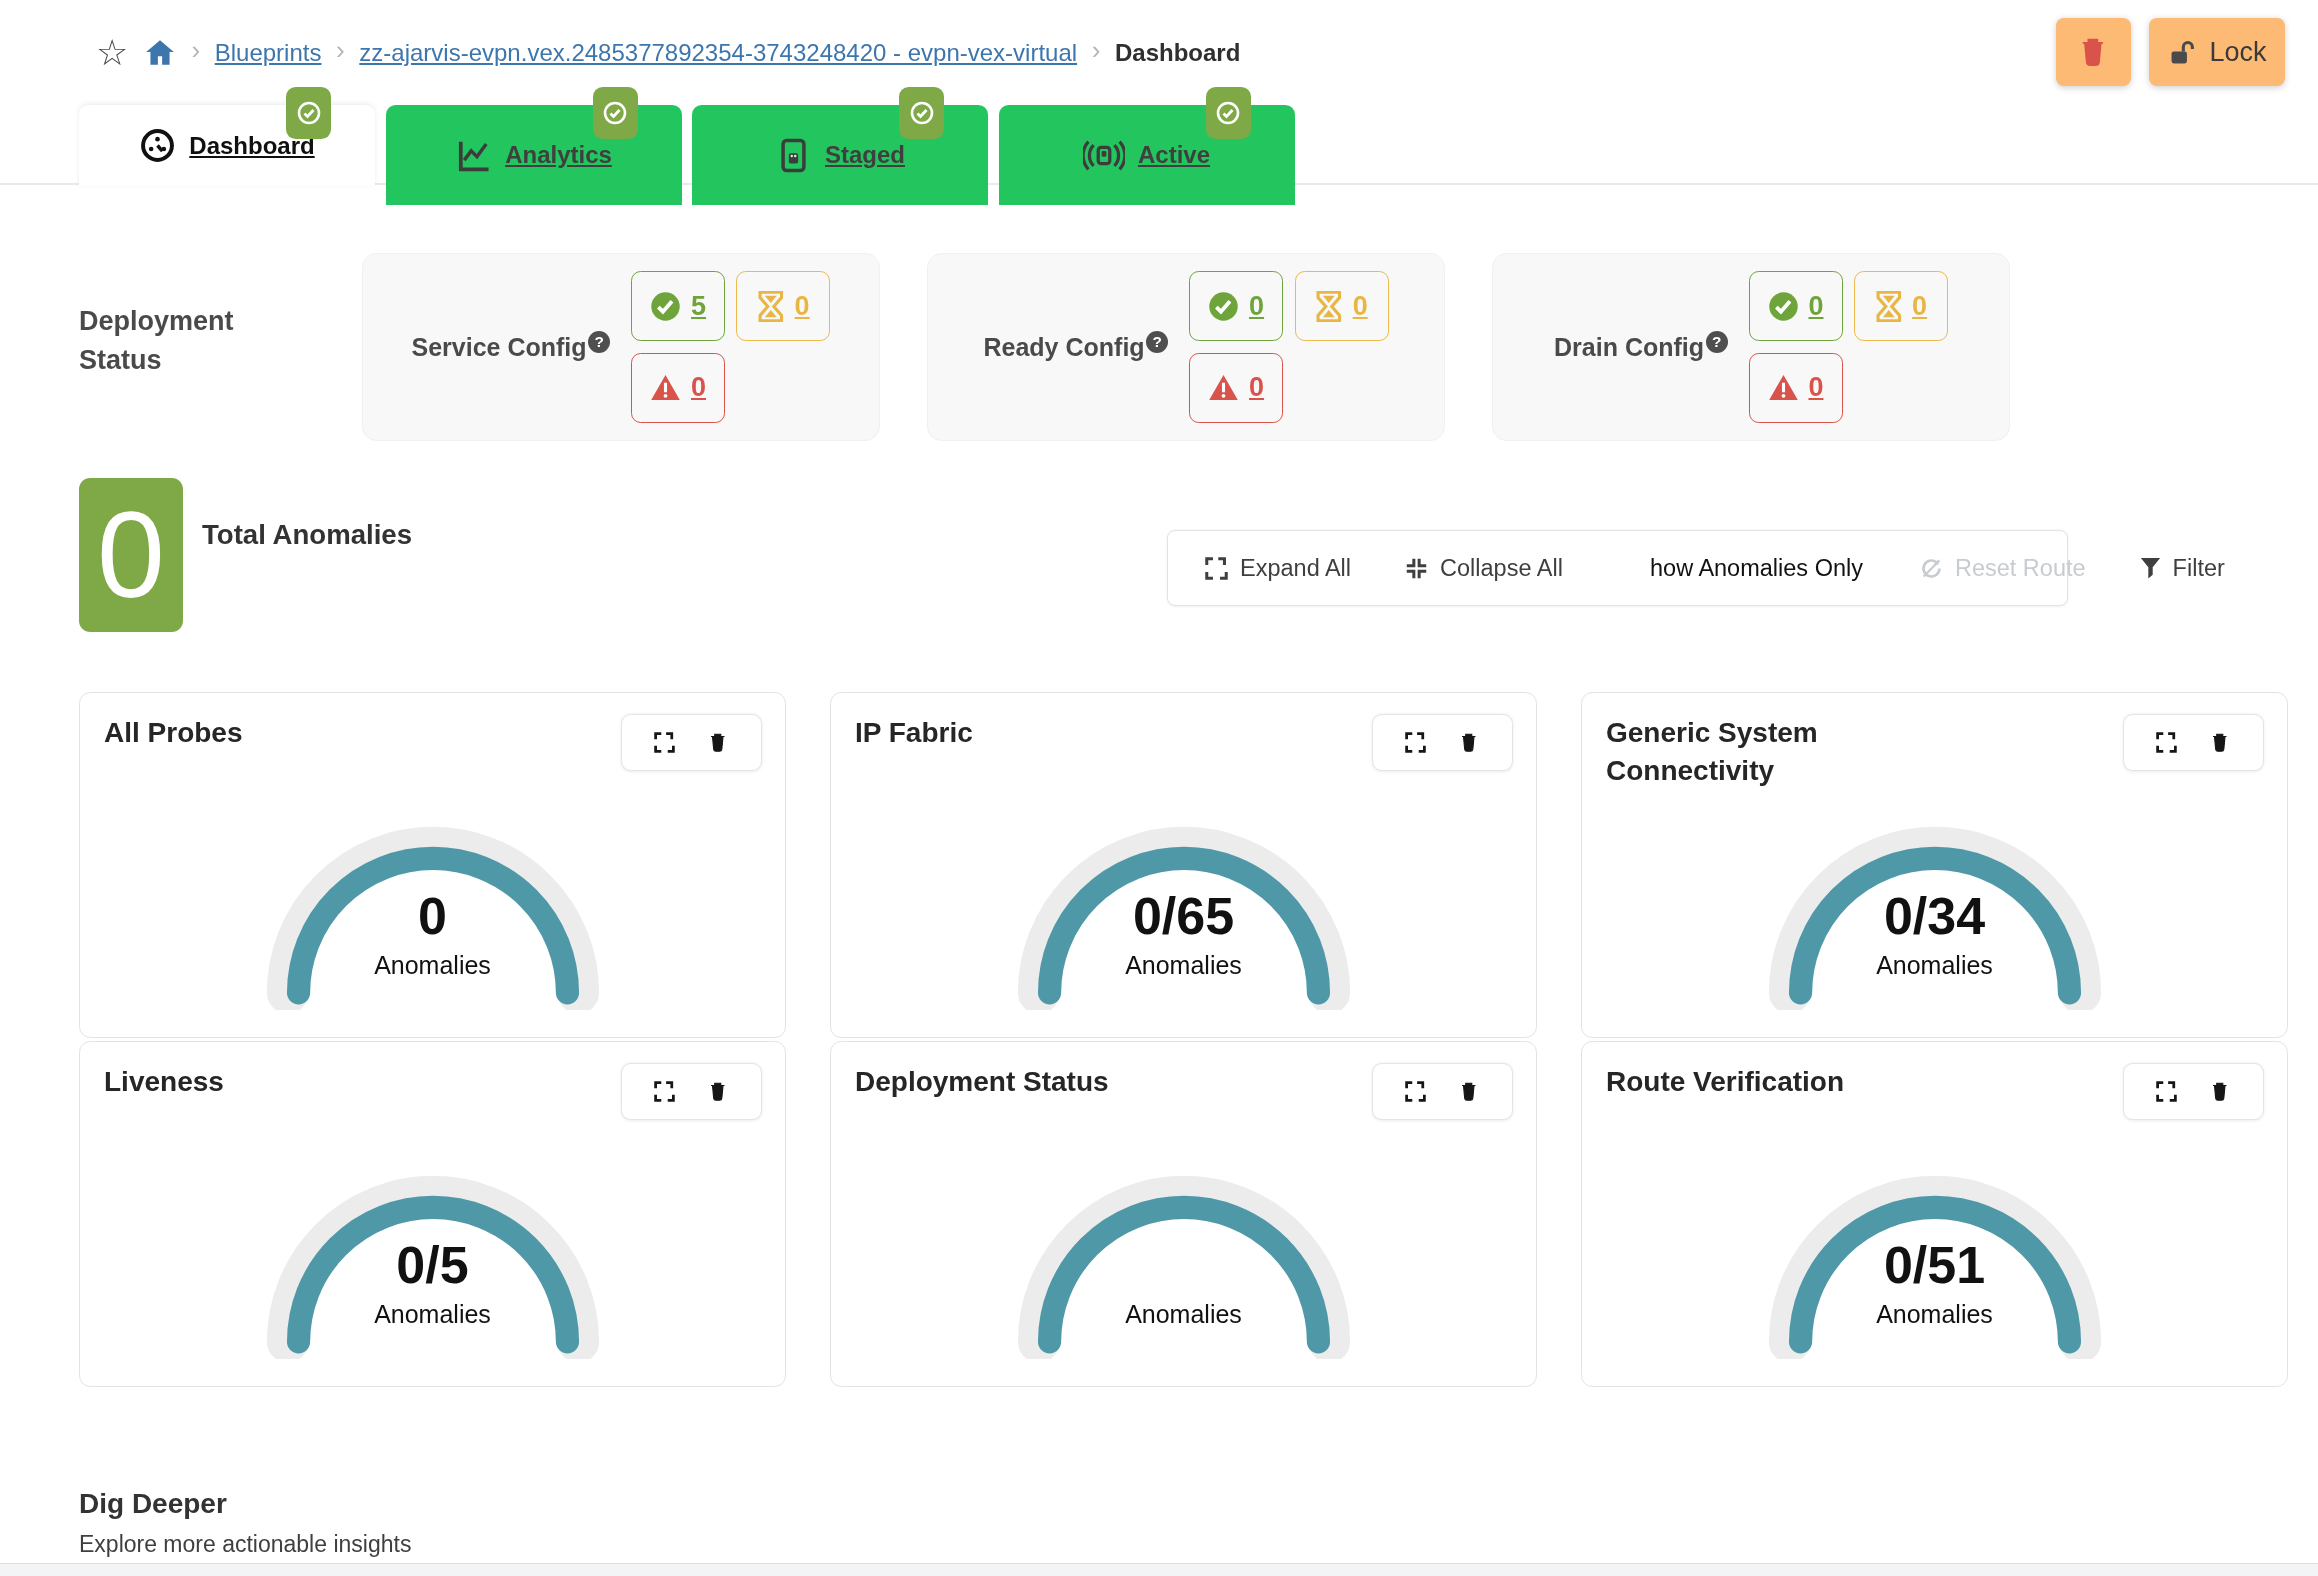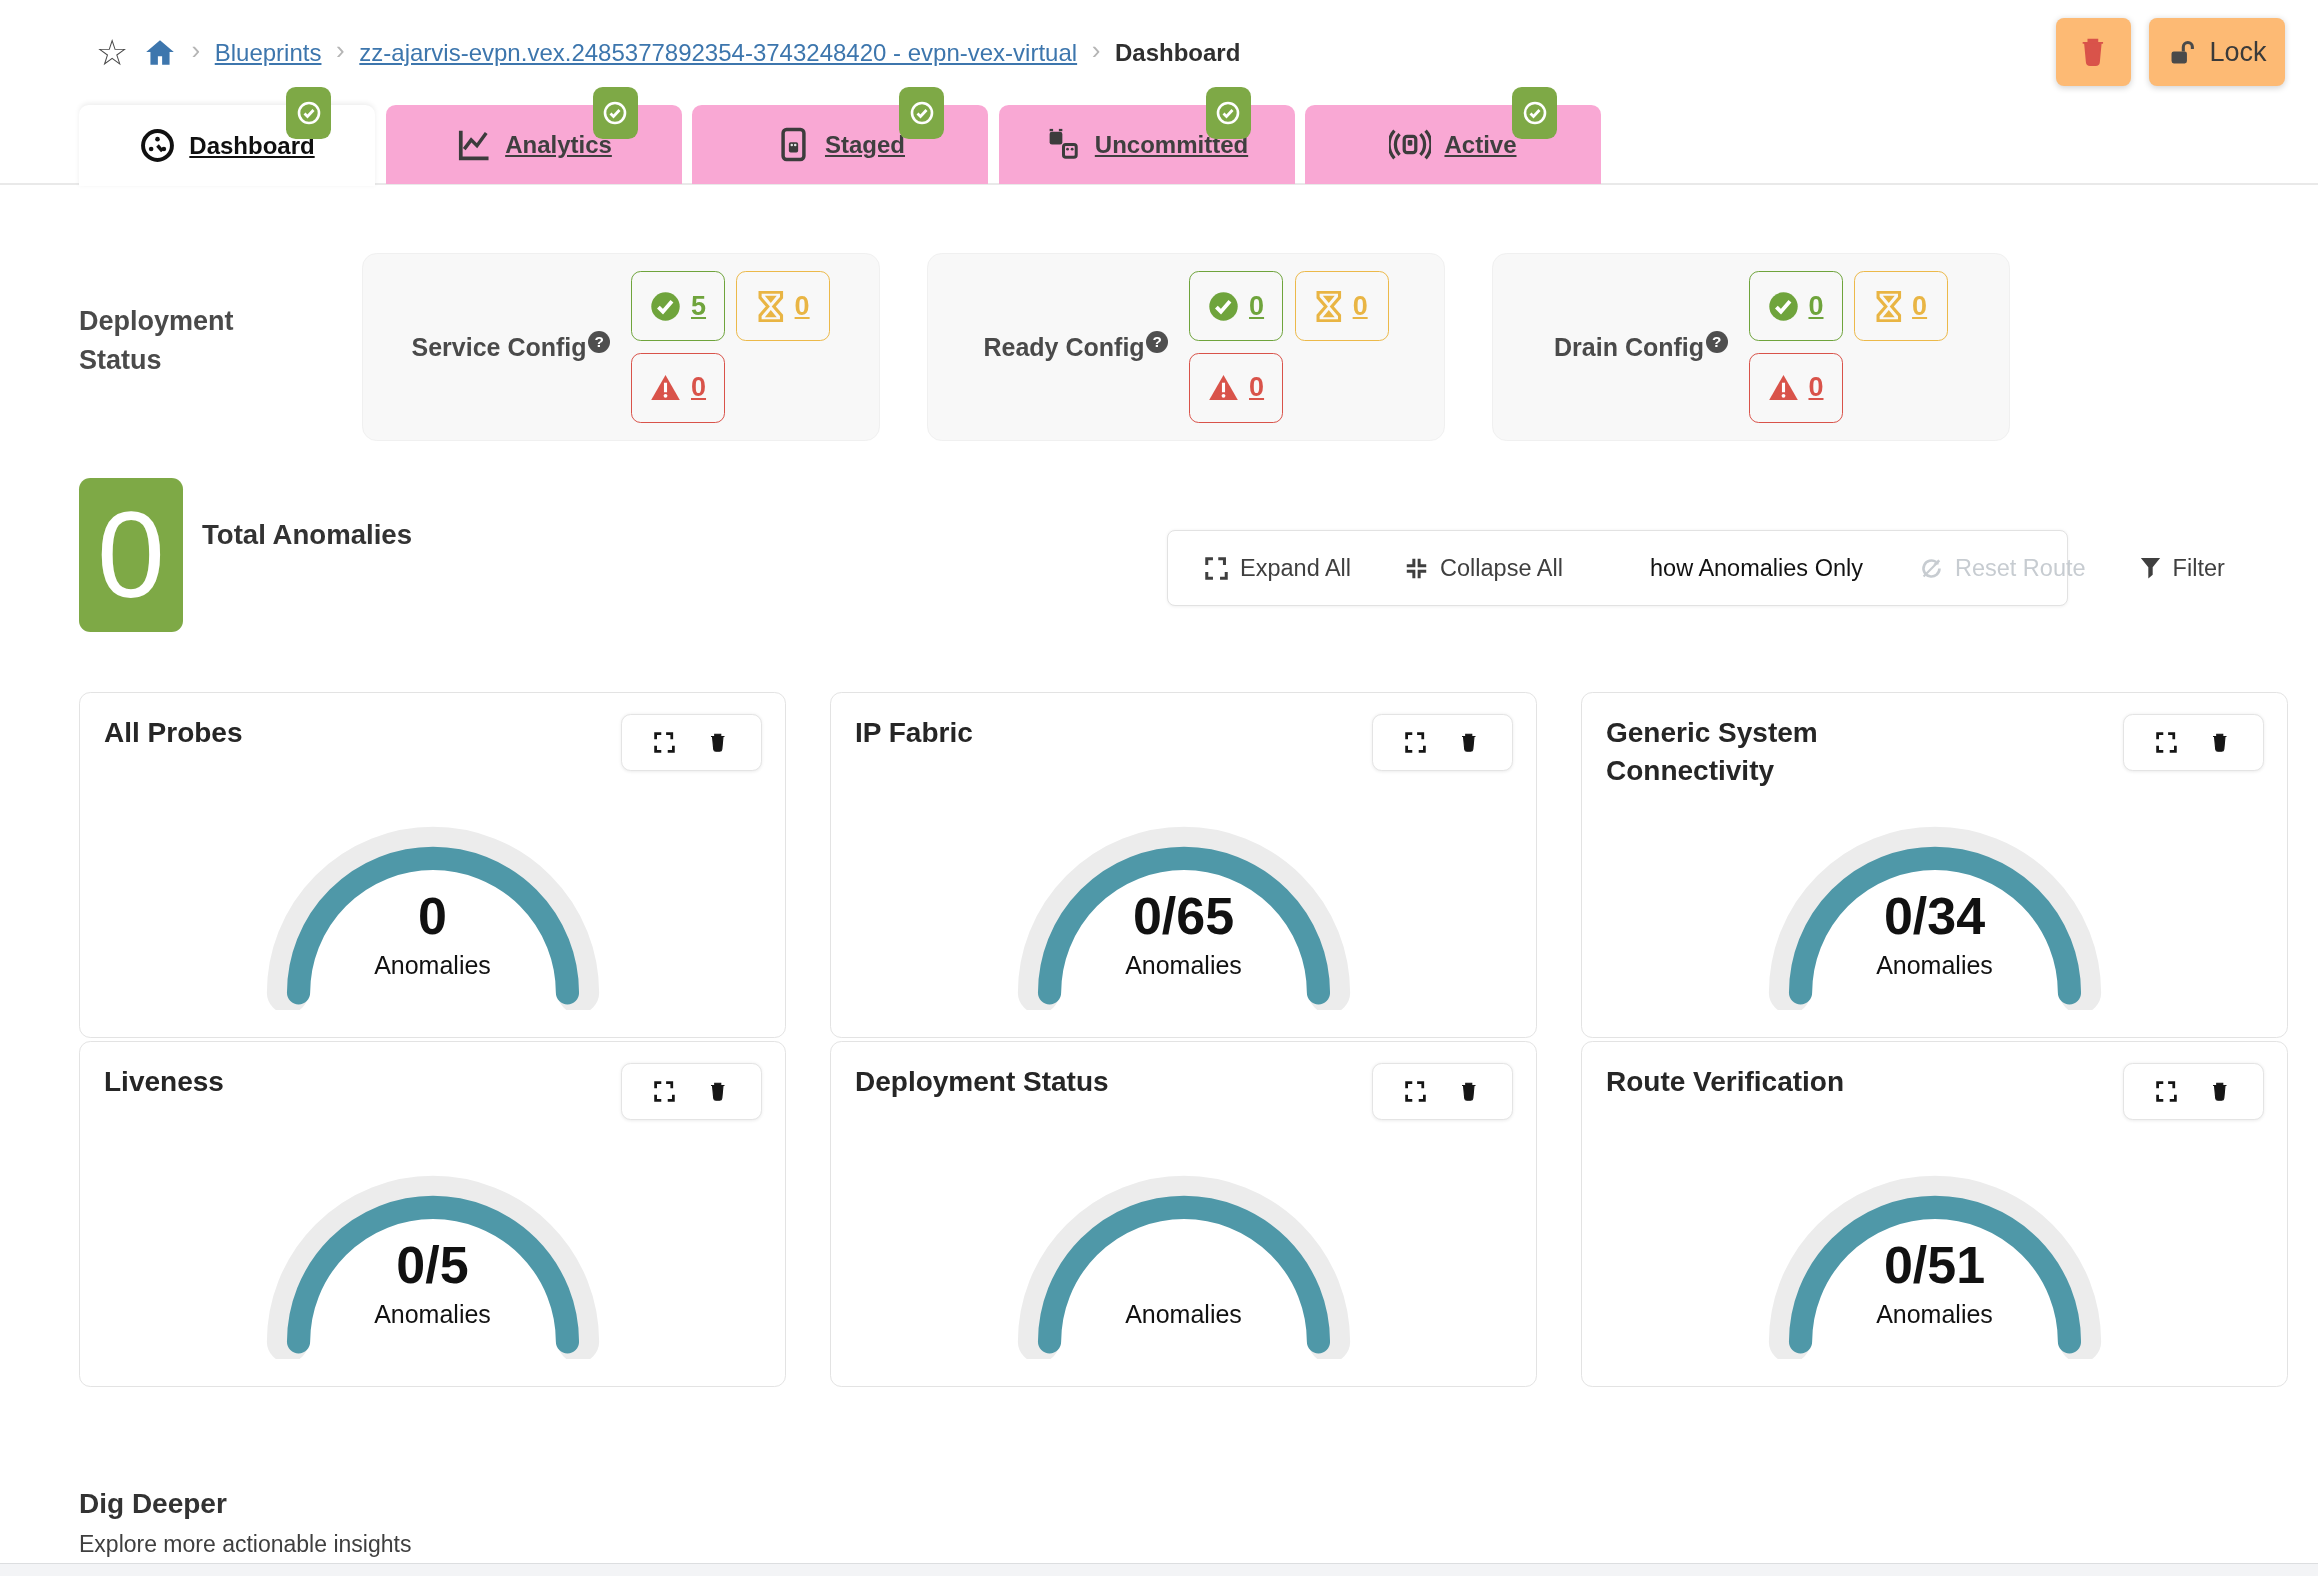--- a/index.html
+++ b/index.html
@@ -15,21 +15,21 @@
   .star{font-size:36px;color:#4a4a4a;line-height:1;}
   .top-actions{position:absolute;right:34px;top:18px;display:flex;gap:18px;}
   .icon-btn{background:#fdba74;border-radius:8px;box-shadow:0 1.6px 6.5px rgba(0,0,0,.18);
             display:flex;align-items:center;justify-content:center;cursor:pointer;}
   .btn-trash{width:75px;height:68px;}
   .btn-lock{width:136px;height:68px;gap:13px;font-size:27px;color:#3a3a3a;}
 
   
   .header-line{position:absolute;left:0;top:183px;width:100%;height:1.6px;background:#e9e9e9;}
   .tabs{position:absolute;left:79px;top:105px;display:flex;gap:10.5px;}
-  .tab{position:relative;width:296px;height:79px;background:#f9a8d4;border-radius:9.7px 9.7px 0 0;
+  .tab{position:relative;width:296px;height:100px;background:#22c55e;border-radius:9.7px 9.7px 0 0;
        display:flex;align-items:center;justify-content:center;gap:13px;cursor:pointer;z-index:1;}
   .tab.active{background:#fff;height:81px;z-index:3;box-shadow:0 -1.6px 4.9px rgba(0,0,0,.07);}
   .tab-label{font-size:24px;font-weight:600;color:#3f3f3f;text-decoration:underline;}
   .tab.active .tab-label{color:#101010;font-weight:bold;}
   .tab-icon{color:#3c3c3c;display:flex;}
   .tab.active .tab-icon{color:#111;}
   .tab-badge{position:absolute;right:44px;top:-18px;width:45px;height:52px;border-radius:9.7px;
              background:#7ea946;display:flex;align-items:center;justify-content:center;z-index:4;}
 
   
@@ -186,39 +186,20 @@
       <span class="tab-label">Staged</span>
     </div>
     <div class="tab">
       <span class="tab-badge">
         <svg width="24" height="24" viewBox="0 0 24 24">
             <circle cx="12" cy="12" r="10" fill="none" stroke="#fff" stroke-width="2.6"></circle>
             <path d="M7.5 12.5l3 3 6-6.5" fill="none" stroke="#fff" stroke-width="2.8"></path>
           </svg>
         </span>
       <span class="tab-icon">
-        <svg width="37" height="37" viewBox="0 0 32 32">
-            <rect x="4" y="5" width="11" height="11" rx="2" fill="currentColor"></rect>
-            <rect x="4" y="2.5" width="3" height="2" fill="currentColor"></rect>
-            <rect x="12" y="2.5" width="3" height="2" fill="currentColor"></rect>
-            <rect x="16" y="16" width="11" height="11" rx="2" fill="none" stroke="currentColor" stroke-width="2.6"></rect>
-            <circle cx="19.5" cy="20" r="1.2" fill="currentColor"></circle>
-            <circle cx="23.5" cy="20" r="1.2" fill="currentColor"></circle>
-          </svg>
-        </span>
-      <span class="tab-label">Uncommitted</span>
-    </div>
-    <div class="tab">
-      <span class="tab-badge">
-        <svg width="24" height="24" viewBox="0 0 24 24">
-            <circle cx="12" cy="12" r="10" fill="none" stroke="#fff" stroke-width="2.6"></circle>
-            <path d="M7.5 12.5l3 3 6-6.5" fill="none" stroke="#fff" stroke-width="2.8"></path>
-          </svg>
-        </span>
-      <span class="tab-icon">
         <svg width="42" height="37" viewBox="0 0 36 32">
             <rect x="13" y="9" width="10" height="14" rx="2.5" fill="none" stroke="currentColor" stroke-width="2.8"></rect>
             <rect x="16" y="12" width="4" height="5" rx="1" fill="currentColor"></rect>
             <path d="M9 7a13 13 0 0 0 0 18M27 7a13 13 0 0 1 0 18" fill="none" stroke="currentColor" stroke-width="2.8"></path>
             <path d="M4.5 4a18 18 0 0 0 0 24M31.5 4a18 18 0 0 1 0 24" fill="none" stroke="currentColor" stroke-width="2.8"></path>
           </svg>
         </span>
       <span class="tab-label">Active</span>
     </div>
   </div>

